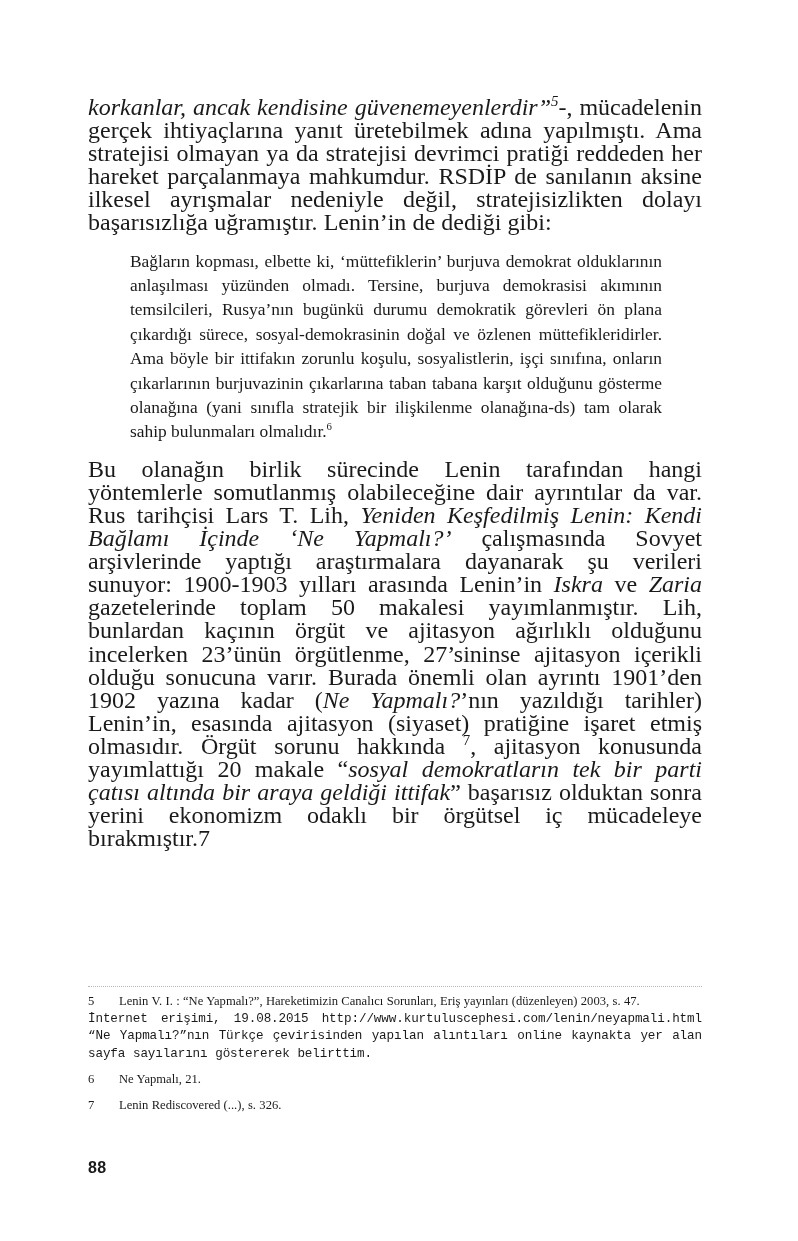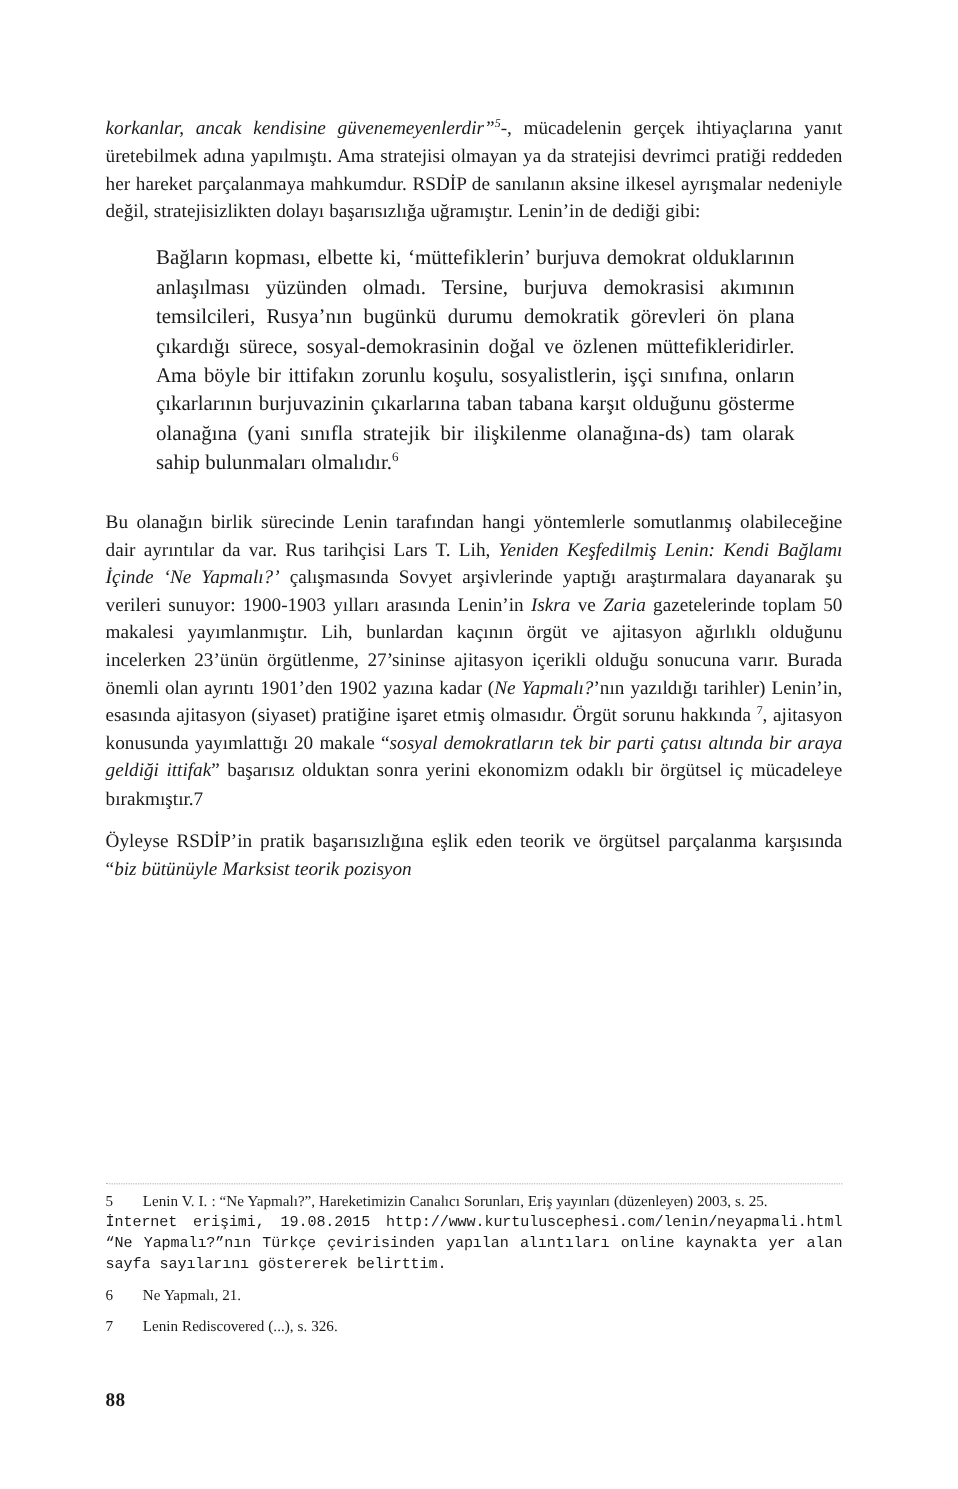--- a/index.html
+++ b/index.html
@@ -29,37 +29,37 @@
     position: absolute;
     left: 88px;
     top: 96px;
     width: 614px;
   }
 
   p {
     margin: 0;
     text-align: justify;
     text-justify: inter-word;
-    font-size: 16px;
+    font-size: 24px;
     line-height: 23.1px;
     -webkit-hyphens: none;
     hyphens: none;
     word-spacing: 0.2px;
   }
 
   .body-para {
     margin-bottom: 0;
   }
 
   .gap-before {
     margin-top: 12px;
   }
 
   .blockquote {
-    margin: 14px 0 26px 0;
+    margin: 14px 0 14px 0;
     padding-left: 42px;
     padding-right: 40px;
     font-size: 17.4px;
     line-height: 24.4px;
     text-align: justify;
   }
 
   sup {
     font-size: 0.62em;
     vertical-align: super;
@@ -113,49 +113,48 @@
   .fn-url {
     font-family: Liberation Mono, monospace;
     letter-spacing: -0.1px;
   }
 
   
   .page-number {
     position: absolute;
     left: 88px;
     top: 1159px;
-    font-family: Liberation Serif, serif;
+    font-family: Liberation Sans, sans-serif;
     font-weight: bold;
     font-size: 16px;
     color: #1a1a1a;
     letter-spacing: 0.3px;
   }
 </style>
 </head>
 <body>
 
 <div class="page">
 
   <div class="content">
 
     <p class="body-para" id="p-continuation"><em>korkanlar, ancak kendisine güvenemeyenlerdir”</em><sup style="font-style: italic;">5</sup><span>-, mücadelenin gerçek ihtiyaçlarına yanıt üretebilmek adına yapılmıştı. Ama stratejisi olmayan ya da stratejisi devrimci pratiği reddeden her hareket parçalanmaya mahkumdur. RSDİP de sanılanın aksine ilkesel ayrışmalar nedeniyle değil, stratejisizlikten dolayı başarısızlığa uğramıştır. Lenin’in de dediği gibi:</span></p>
 
     <div class="blockquote" id="p-blockquote"><span>Bağların kopması, elbette ki, ‘müttefiklerin’ burjuva demokrat olduklarının anlaşılması yüzünden olmadı. Tersine, burjuva demokrasisi akımının temsilcileri, Rusya’nın bugünkü durumu demokratik görevleri ön plana çıkardığı sürece, sosyal-demokrasinin doğal ve özlenen müttefikleridirler. Ama böyle bir ittifakın zorunlu koşulu, sosyalistlerin, işçi sınıfına, onların çıkarlarının burjuvazinin çıkarlarına taban tabana karşıt olduğunu gösterme olanağına (yani sınıfla stratejik bir ilişkilenme olanağına-ds) tam olarak sahip bulunmaları olmalıdır.</span><sup>6</sup></div>
 
     <p class="body-para" id="p-larslih"><span>Bu olanağın birlik sürecinde Lenin tarafından hangi yöntemlerle somutlanmış olabileceğine dair ayrıntılar da var. Rus tarihçisi Lars T. Lih, </span><em>Yeniden Keşfedilmiş Lenin: Kendi Bağlamı İçinde ‘Ne Yapmalı?’</em><span> çalışmasında Sovyet arşivlerinde yaptığı araştırmalara dayanarak şu verileri sunuyor: 1900-1903 yılları arasında Lenin’in </span><em>Iskra</em><span> ve </span><em>Zaria</em><span> gazetelerinde toplam 50 makalesi yayımlanmıştır. Lih, bunlardan kaçının örgüt ve ajitasyon ağırlıklı olduğunu incelerken 23’ünün örgütlenme, 27’sininse ajitasyon içerikli olduğu sonucuna varır. Burada önemli olan ayrıntı 1901’den 1902 yazına kadar (</span><em>Ne Yapmalı?</em><span>’nın yazıldığı tarihler) Lenin’in, esasında ajitasyon (siyaset) pratiğine işaret etmiş olmasıdır. Örgüt sorunu hakkında </span><sup>7</sup><span>, ajitasyon konusunda yayımlattığı 20 makale “</span><em>sosyal demokratların tek bir parti çatısı altında bir araya geldiği ittifak</em><span>” başarısız olduktan sonra yerini ekonomizm odaklı bir örgütsel iç mücadeleye bırakmıştır.7</span></p>
 
-    <p class="body-para gap-before" id="p-oyleyse"><span>Öyleyse RSDİP’in pratik başarısızlığına eşlik eden teorik ve örgütsel parçalanma karşısında “</span><em>biz bütünüyle Marksist teorik pozisyon</em></p>
 
   </div>
 
   <div class="footnotes">
     <hr class="fn-rule">
 
     <p class="fn">
-      <span class="fn-num">5</span><span>Lenin V. I. : “Ne Yapmalı?”, Hareketimizin Canalıcı Sorunları, Eriş yayınları (düzenleyen) 2003, s. 25.</span>
+      <span class="fn-num">5</span><span>Lenin V. I. : “Ne Yapmalı?”, Hareketimizin Canalıcı Sorunları, Eriş yayınları (düzenleyen) 2003, s. 47.</span>
     </p>
 
     <p class="fn-cont">
       <span class="fn-url">İnternet erişimi, 19.08.2015 http://www.kurtuluscephesi.com/lenin/neyapmali.html “Ne Yapmalı?”nın Türkçe çevirisinden yapılan alıntıları online kaynakta yer alan sayfa sayılarını göstererek belirttim.</span>
     </p>
 
     <p class="fn fn-spaced">
       <span class="fn-num">6</span><span>Ne Yapmalı, 21.</span>
     </p>
 

